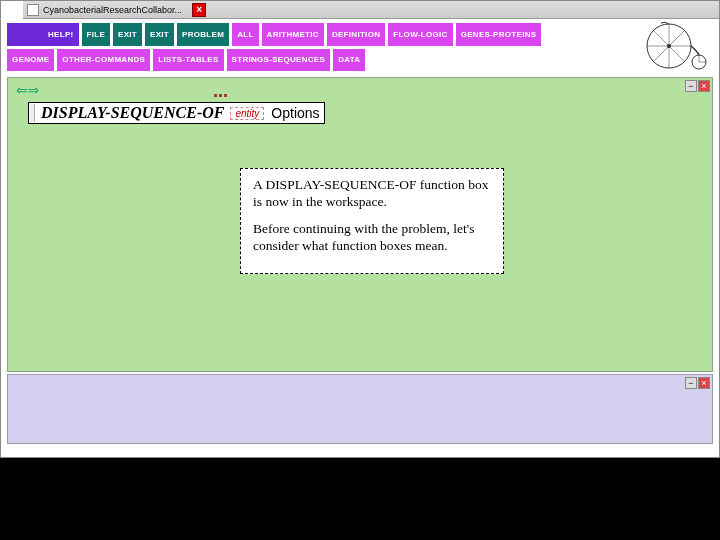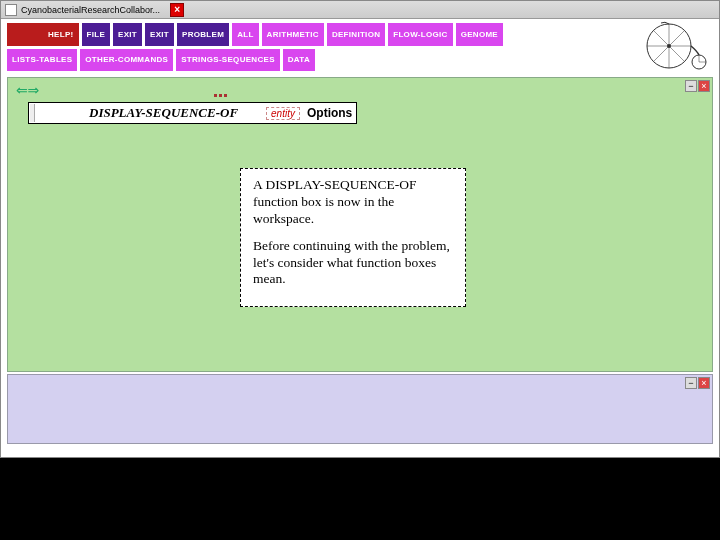--- a/index.html
+++ b/index.html
@@ -1,39 +1,39 @@
 <!DOCTYPE html>
 <html><head>
 <meta charset="utf-8">
 <style>
   * { box-sizing: border-box; margin: 0; padding: 0; }
   body { font-family: Arial, sans-serif; font-size: 10px; background: #000; width: 720px; height: 540px; overflow: hidden; }
   .window { background: #fff; width: 720px; height: 458px; border: 1px solid #888; }
-  .titlebar { background: linear-gradient(#ddd, #ccc); height: 18px; display: flex; align-items: center; padding: 0 4px; gap: 4px; border-bottom: 1px solid #999; font-size: 9px; }
+  .titlebar { background: linear-gradient(#ddd, #ccc); height: 18px; display: flex; align-items: center; padding: 0 4px; gap: 4px; border-bottom: 1px solid #999; font-size: 9px; margin-left: 22px; }
   .titlebar .icon-box { width: 12px; height: 12px; border: 1px solid #888; background: #fff; }
   .titlebar .close-x { width: 14px; height: 14px; background: #d00; color: #fff; display: flex; align-items: center; justify-content: center; font-weight: bold; font-size: 10px; border: 1px solid #800; margin-left: 6px; }
   .toolbar-region { background: #fff; padding: 4px 6px; display: flex; position: relative; min-height: 56px; }
   .buttons-wrap { display: flex; flex-wrap: wrap; gap: 3px; max-width: 560px; }
-  .tb-btn { background: #4c1d95; color: #fff; font-size: 8px; font-weight: bold; padding: 3px 5px; border: none; white-space: nowrap; letter-spacing: 0.3px; }
-  .tb-btn.red { background: #b91c1c; padding-left: 41px; }
+  .tb-btn { background: #0f766e; color: #fff; font-size: 8px; font-weight: bold; padding: 3px 5px; border: none; white-space: nowrap; letter-spacing: 0.3px; }
+  .tb-btn.red { background: #6d28d9; padding-left: 41px; }
   .tb-btn.green { background: #d946ef; }
   .wheel-art { position: absolute; right: 8px; top: 2px; width: 70px; height: 50px; }
   .workspace { background: #b4e0a0; border: 1px solid #8a8; margin: 2px 6px; height: 295px; position: relative; }
   .ws-arrows { position: absolute; top: 4px; left: 8px; font-size: 14px; color: #2a6; letter-spacing: -2px; }
   .ws-controls { position: absolute; top: 2px; right: 2px; display: flex; gap: 1px; }
   .ws-controls span { width: 12px; height: 12px; display: flex; align-items: center; justify-content: center; background: #ddd; border: 1px solid #888; font-size: 9px; }
   .ws-controls .red { background: #d44; color: #fff; }
   .func-box { position: absolute; top: 24px; left: 20px; background: #fff; border: 1px solid #000; padding: 1px; display: flex; align-items: center; gap: 4px; }
   .func-box .handle { width: 5px; height: 18px; background: #eee; border-right: 1px solid #aaa; }
-  .func-box .label { font-family: "Times New Roman", serif; font-size: 13px; font-weight: bold; font-style: italic; padding: 0 2px; margin-left: 48px; }
-  .func-box .entity { color: #c00; font-style: italic; font-size: 10px; padding: 0 4px; border: 1px dashed #c88; margin-left: 22px; }
-  .func-box .opts { font-size: 12px; padding: 0 3px; font-weight: bold; }
+  .func-box .label { font-family: "Times New Roman", serif; font-size: 16px; font-weight: bold; font-style: italic; padding: 0 2px; }
+  .func-box .entity { color: #c00; font-style: italic; font-size: 10px; padding: 0 4px; border: 1px dashed #c88; }
+  .func-box .opts { font-size: 14px; padding: 0 3px; }
   .func-box-dots { position: absolute; top: 16px; left: 206px; width: 30px; height: 6px; display: flex; gap: 2px; }
   .func-box-dots span { width: 3px; height: 3px; background: #a33; }
-  .info-card { position: absolute; top: 90px; left: 232px; width: 226px; background: #fff; border: 1.5px dashed #000; padding: 8px 12px; font-family: "Times New Roman", serif; font-size: 13.5px; line-height: 1.25; }
+  .info-card { position: absolute; top: 90px; left: 232px; width: 264px; background: #fff; border: 1.5px dashed #000; padding: 8px 12px; font-family: "Times New Roman", serif; font-size: 13.5px; line-height: 1.25; }
   .info-card p { margin-bottom: 10px; }
   .bottom-panel { background: #d4d0f0; border: 1px solid #99a; margin: 2px 6px; height: 70px; position: relative; }
   .bottom-panel .ws-controls { top: 2px; right: 2px; }
 </style>
 </head>
 <body>
 
 <div class="window">
   <div class="titlebar">
     <span class="icon-box"></span>
@@ -45,23 +45,24 @@
     <div class="buttons-wrap" id="buttons-wrap">
         <button class="tb-btn red">HELP!</button>
         <button class="tb-btn ">FILE</button>
         <button class="tb-btn ">EXIT</button>
         <button class="tb-btn ">EXIT</button>
         <button class="tb-btn ">PROBLEM</button>
         <button class="tb-btn green">ALL</button>
         <button class="tb-btn green">ARITHMETIC</button>
         <button class="tb-btn green">DEFINITION</button>
         <button class="tb-btn green">FLOW-LOGIC</button>
+        <button class="tb-btn green">GENES-PROTEINS</button>
         <button class="tb-btn green">GENOME</button>
+        <button class="tb-btn green">OTHER-COMMANDS</button>
         <button class="tb-btn green">LISTS-TABLES</button>
-        <button class="tb-btn green">OTHER-COMMANDS</button>
         <button class="tb-btn green">STRINGS-SEQUENCES</button>
         <button class="tb-btn green">DATA</button>
       </div>
     <svg class="wheel-art" viewBox="0 0 70 50">
       <circle cx="28" cy="25" r="22" fill="none" stroke="#333" stroke-width="1"></circle>
       <circle cx="28" cy="25" r="2" fill="#333"></circle>
       <g stroke="#333" stroke-width="0.5">
         <line x1="28" y1="25" x2="28" y2="3"></line>
           <line x1="28" y1="25" x2="28" y2="47"></line>
         <line x1="28" y1="25" x2="6" y2="25"></line>

